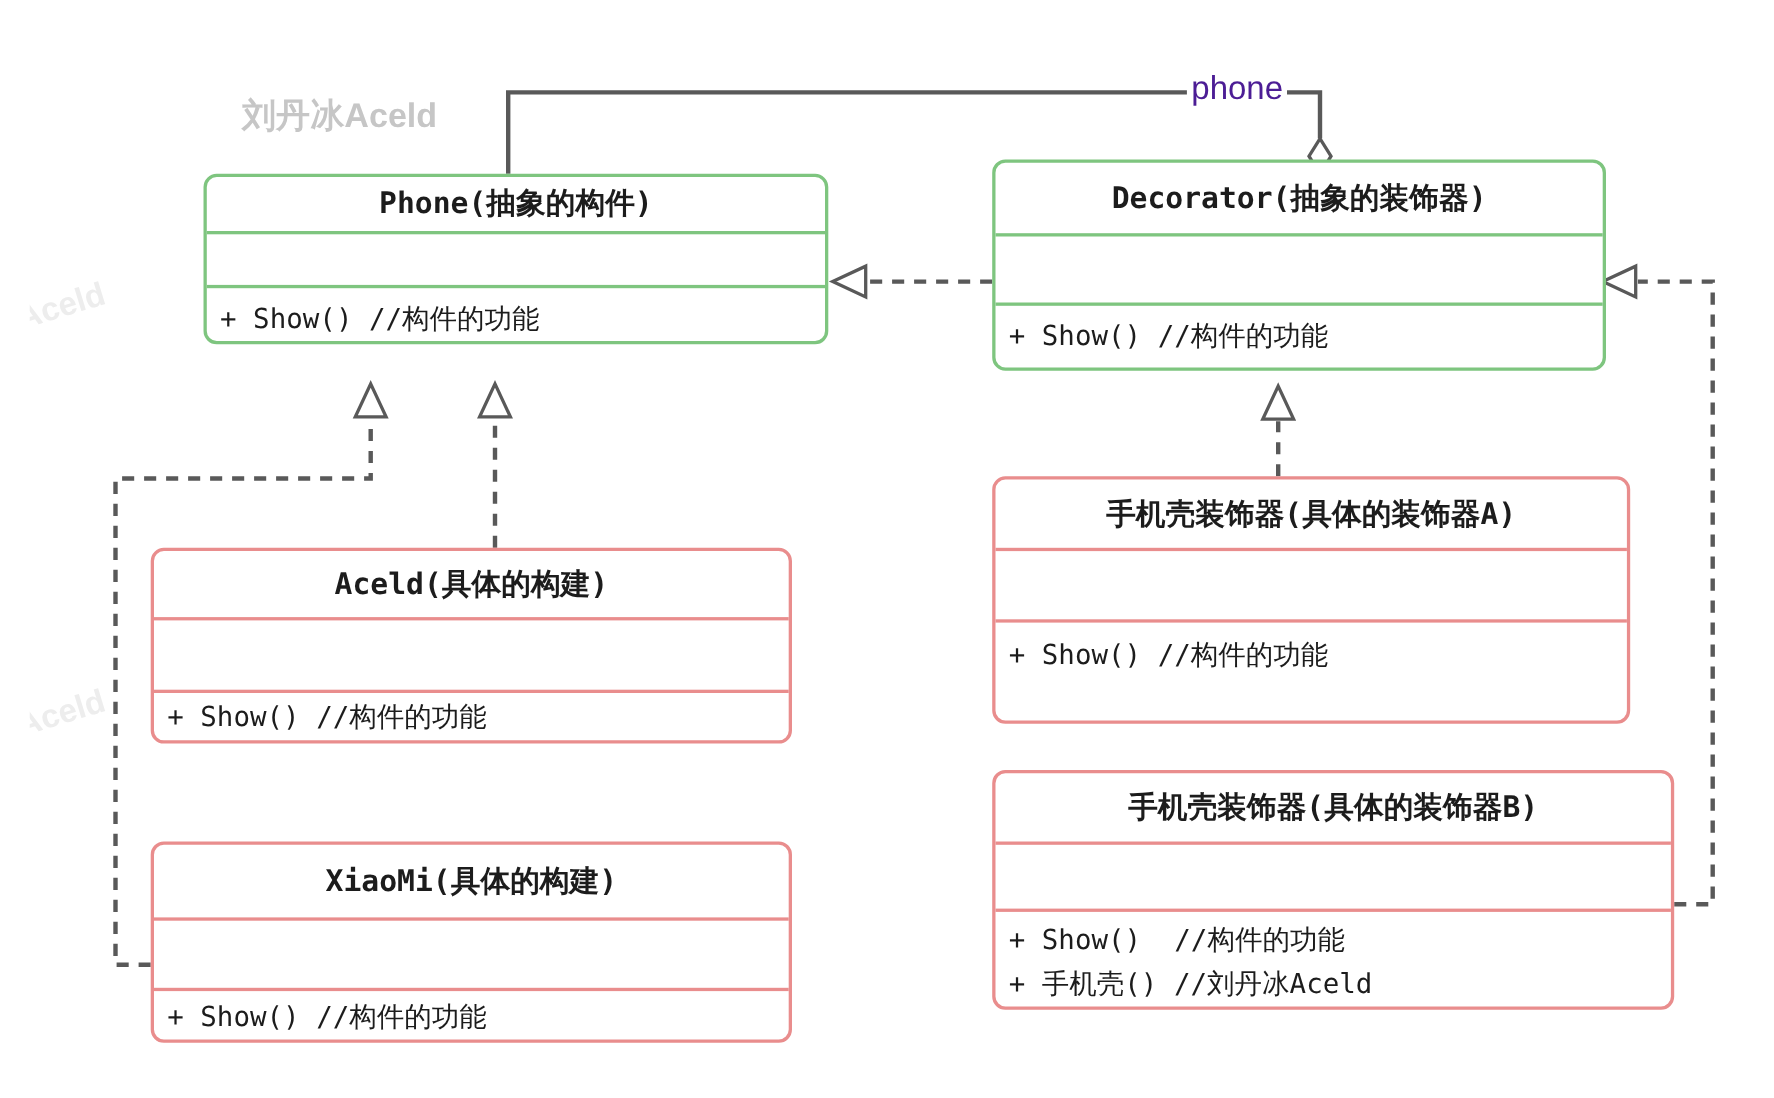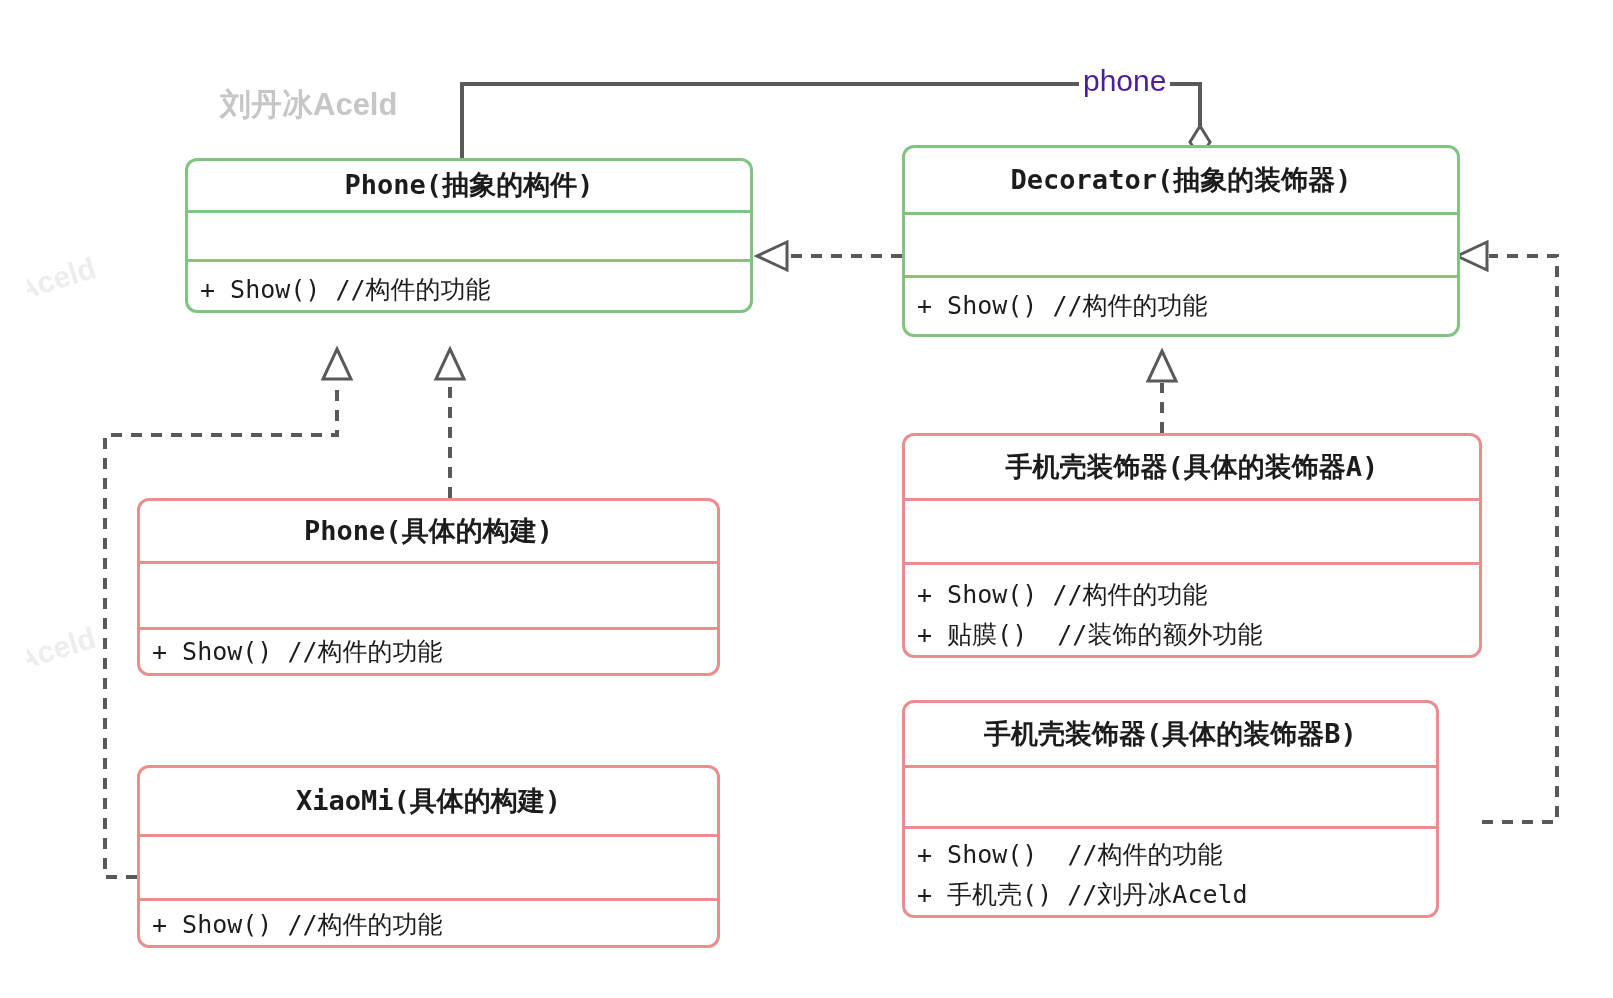--- a/index.html
+++ b/index.html
@@ -100,45 +100,44 @@
 
   <div class="uml-box green" style="left:875px;top:145px;width:558px;height:192px">
     <div class="uml-row uml-title" style="height:64px">Decorator(抽象的装饰器)</div>
     <div class="uml-row" style="height:63px"></div>
     <div class="uml-row uml-body">
       <div class="method-line">+ Show() //构件的功能</div>
     </div>
   </div>
 
   <div class="uml-box red" style="left:110px;top:498px;width:583px;height:178px">
-    <div class="uml-row uml-title" style="height:60px">Phone(具体的构建)</div>
+    <div class="uml-row uml-title" style="height:60px">Aceld(具体的构建)</div>
     <div class="uml-row" style="height:66px"></div>
     <div class="uml-row uml-body" style="padding-top:2px">
       <div class="method-line">+ Show() //构件的功能</div>
     </div>
   </div>
 
   <div class="uml-box red" style="left:110px;top:765px;width:583px;height:183px">
     <div class="uml-row uml-title" style="height:68px">XiaoMi(具体的构建)</div>
     <div class="uml-row" style="height:66px"></div>
     <div class="uml-row uml-body" style="padding-top:4px">
       <div class="method-line">+ Show() //构件的功能</div>
     </div>
   </div>
 
   <div class="uml-box red" style="left:875px;top:433px;width:580px;height:225px">
     <div class="uml-row uml-title" style="height:62px">手机壳装饰器(具体的装饰器A)</div>
     <div class="uml-row" style="height:65px"></div>
     <div class="uml-row uml-body" style="padding-top:10px">
       <div class="method-line">+ Show() //构件的功能</div>
-      <div class="method-line">+ 贴膜()  //装饰的额外功能</div>
     </div>
   </div>
 
-  <div class="uml-box red" style="left:875px;top:700px;width:537px;height:218px">
+  <div class="uml-box red" style="left:875px;top:700px;width:620px;height:218px">
     <div class="uml-row uml-title" style="height:66px">手机壳装饰器(具体的装饰器B)</div>
     <div class="uml-row" style="height:65px"></div>
     <div class="uml-row uml-body" style="padding-top:6px">
       <div class="method-line">+ Show()  //构件的功能</div>
       <div class="method-line">+ 手机壳() //刘丹冰Aceld</div>
     </div>
   </div>
 
 </div>
 

